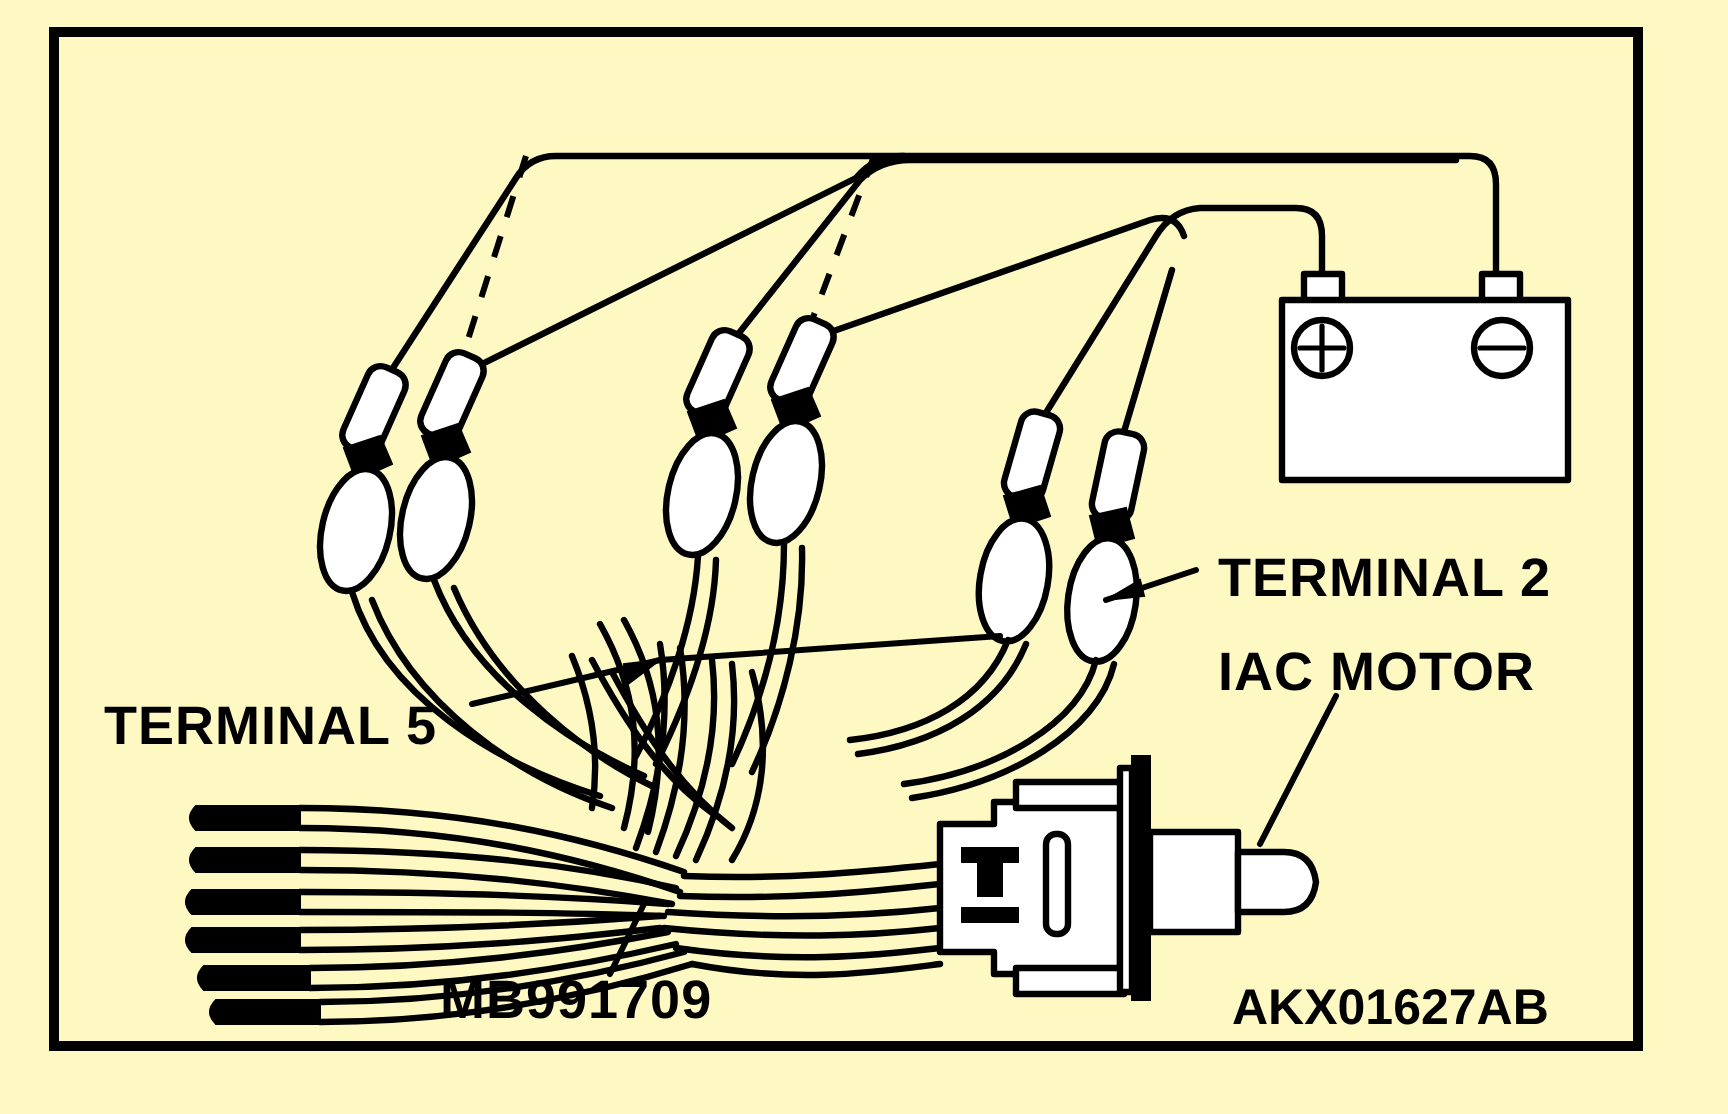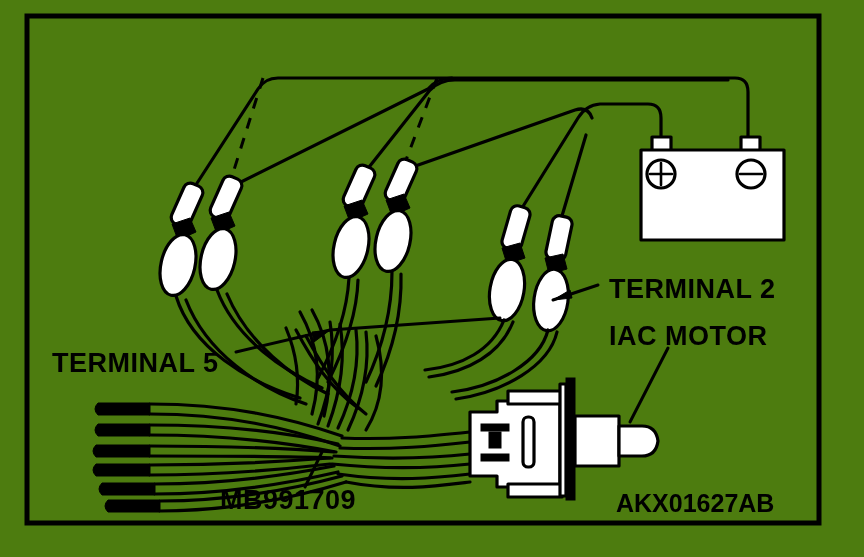--- a/index.html
+++ b/index.html
@@ -11,21 +11,21 @@
   body {
     width: 864px;
     height: 557px;
     overflow: hidden;
     font-family: "Liberation Sans", sans-serif;
   }
   #figure-root {
     position: relative;
     width: 864px;
     height: 557px;
-    background: #4d7c0f;
+    background: #fef9c3;
   }
   #figure-svg {
     position: absolute;
     left: 0;
     top: 0;
     width: 864px;
     height: 557px;
     display: block;
   }
   .diagram-label {

